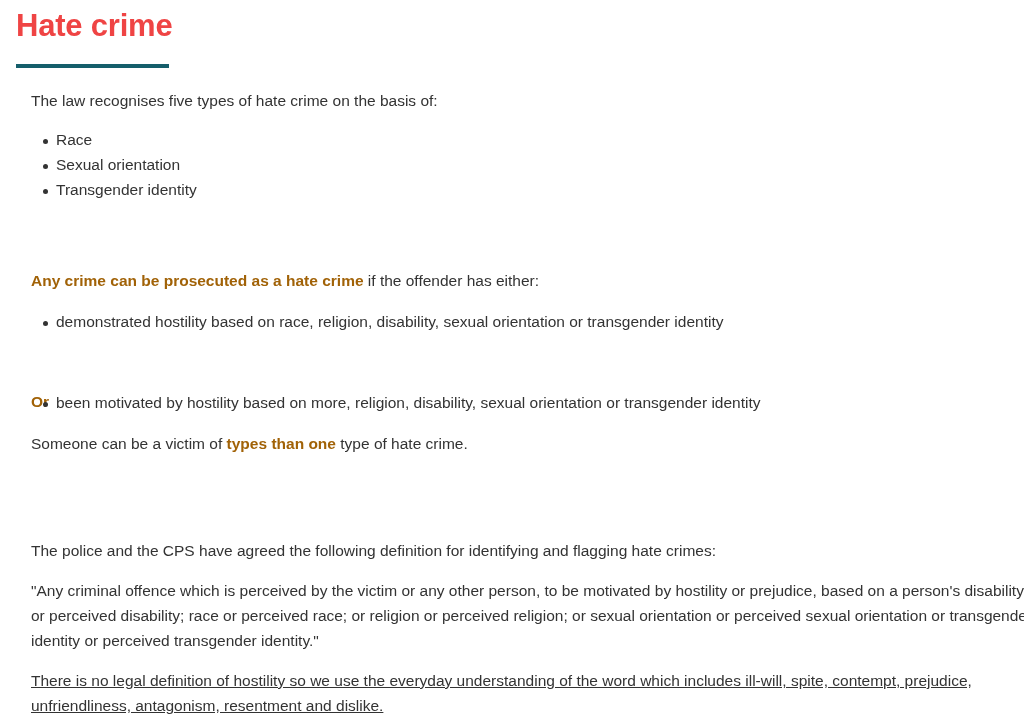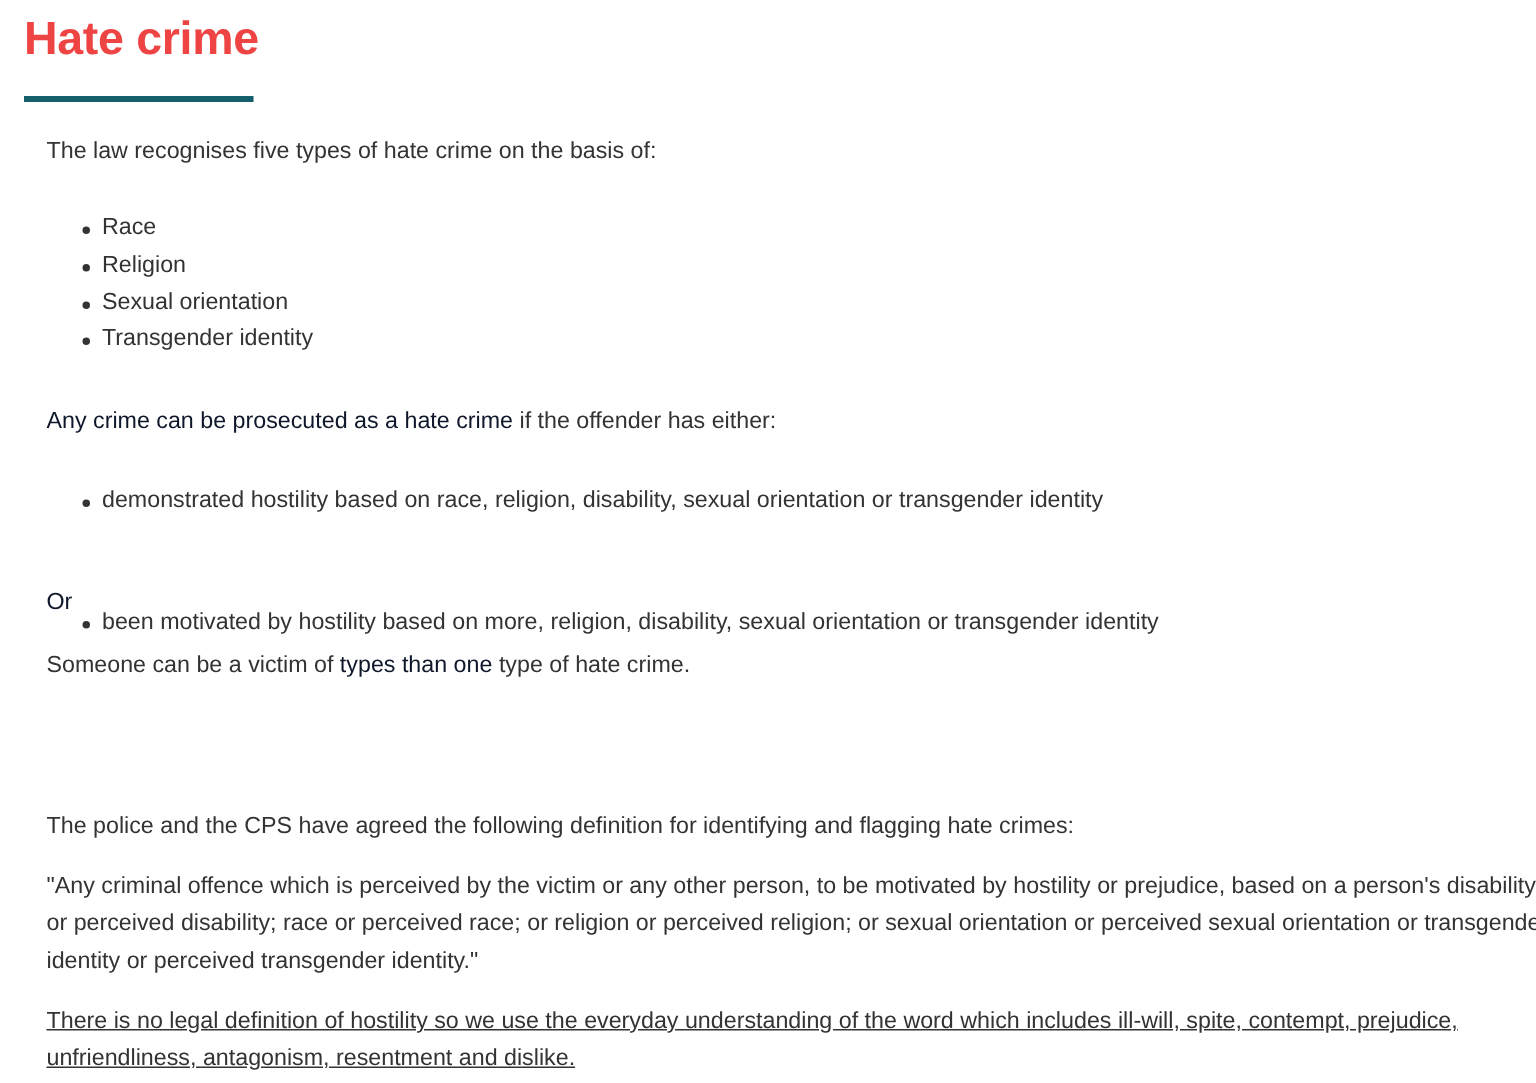--- a/index.html
+++ b/index.html
@@ -10,42 +10,41 @@
       font-size: 15.5px;
     }
     .page { padding: 0 0 0 16px; position: relative; }
     h1 {
       margin: 0; padding-top: 8px;
       font-size: 31px; font-weight: bold; color: #ef4444;
       letter-spacing: -0.2px; line-height: 36px;
     }
     .rule { width: 153px; height: 4px; background: #155e6b; margin-top: 20px; }
     p { margin: 0; line-height: 25px; }
-    ul { margin: 12px; padding-left: 40px; list-style: none; }
+    ul { margin: 0; padding-left: 40px; list-style: none; }
     ul li { position: relative; line-height: 24.8px; }
     ul li::before {
       content: ""; position: absolute; left: -13px; top: 11px;
       width: 5px; height: 5px; border-radius: 50%; background: #333;
     }
-    b { font-weight: normal; color: #0f172a; }
+    b { font-weight: bold; color: #a16207; }
     .abs { position: absolute; left: 31px; width: 1004px; }
     .abs-ul { position: absolute; left: 16px; }
   </style>
 </head>
 <body>
 
 <div class="page">
   <h1>Hate crime</h1>
   <div class="rule"></div>
 
   <p class="abs" style="top:88px;">The law recognises five types of hate crime on the basis of:</p>
 
   <ul class="abs-ul" style="top:128px;">
     <li>Race</li>
-    <li>Religion</li>
     <li>Sexual orientation</li>
     <li>Transgender identity</li>
   </ul>
 
   <p class="abs" style="top:268px;"><b>Any crime can be prosecuted as a hate crime</b><span> if the offender has either:</span></p>
 
   <ul class="abs-ul" style="top:310px;">
     <li>demonstrated hostility based on race, religion, disability, sexual orientation or transgender identity</li>
   </ul>
 

